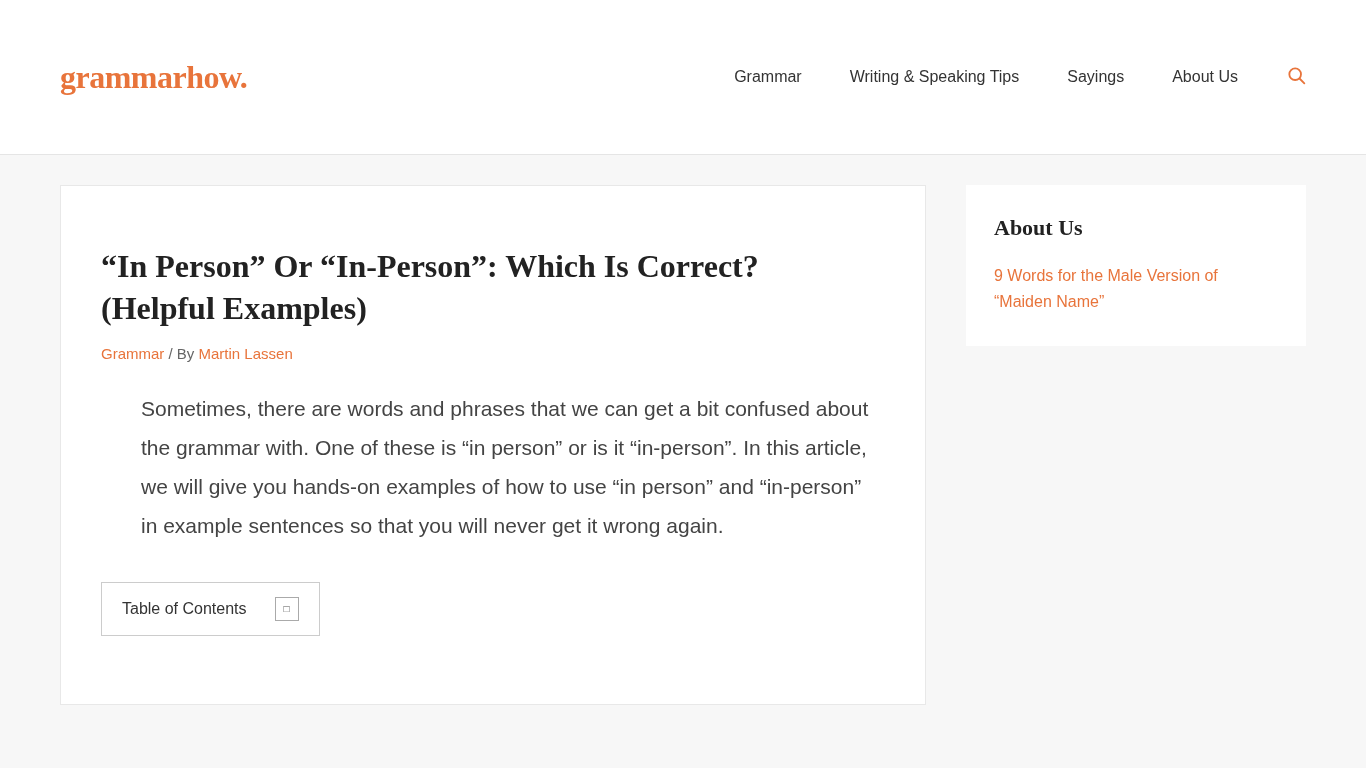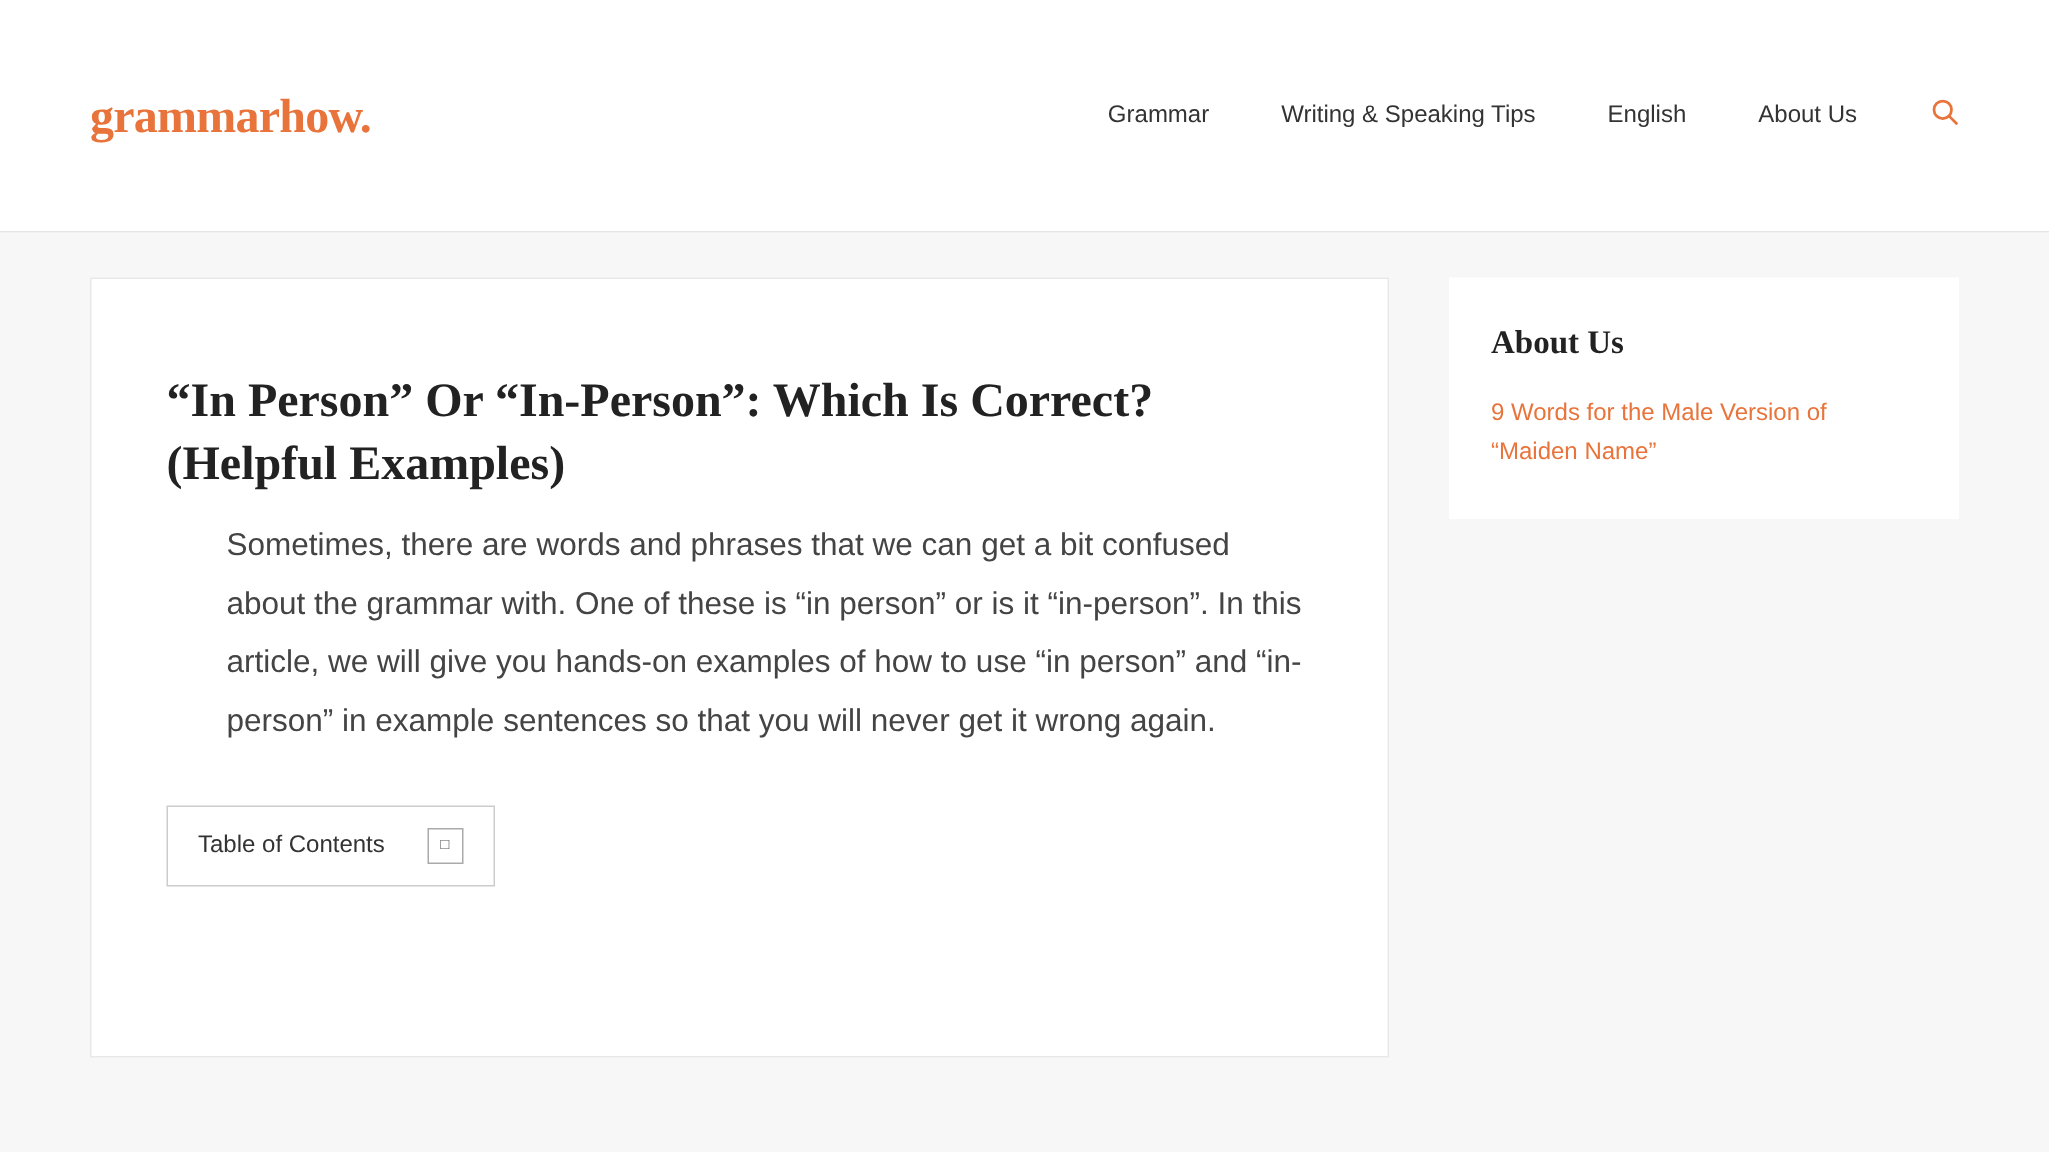--- a/index.html
+++ b/index.html
@@ -67,21 +67,21 @@
       max-width: 1366px;
       padding: 30px 60px;
       display: flex;
       gap: 40px;
     }
 
     
     .article-area {
       flex: 1;
       background: #fff;
-      padding: 60px 50px 40px 50px;
+      padding: 60px 50px 40px 40px;
       min-height: 520px;
       border: 1px solid #e8e8e8;
     }
 
     .article-title {
       font-size: 32px;
       font-weight: 700;
       color: #222;
       line-height: 1.3;
       margin-bottom: 16px;
@@ -197,36 +197,41 @@
 </head>
 <body>
 
 <header class="header">
   <div class="logo">
     <span>grammarhow</span><span style="color:#e8743b;">.</span>
   </div>
   <nav class="nav">
     <a class="nav-link">Grammar</a>
     <a class="nav-link">Writing &amp; Speaking Tips</a>
-    <a class="nav-link">English</a>
+    <a class="nav-link">Sayings</a>
     <a class="nav-link">About Us</a>
     <button class="search-icon-btn">
       <svg width="20" height="20" viewBox="0 0 24 24" fill="none" stroke="#e8743b" stroke-width="2.2" stroke-linecap="round" stroke-linejoin="round">
         <circle cx="11" cy="11" r="7"></circle>
         <line x1="16.5" y1="16.5" x2="22" y2="22"></line>
       </svg>
     </button>
   </nav>
 </header>
 
 <div class="main-container">
 
   <main class="article-area">
     <h1 class="article-title">“In Person” Or “In-Person”: Which Is Correct? (Helpful Examples)</h1>
 
+    <div class="article-meta">
+      <a class="meta-category">Grammar</a>
+      <span class="meta-separator"> / By </span>
+      <a class="meta-author">Martin Lassen</a>
+    </div>
 
     <p class="article-intro">Sometimes, there are words and phrases that we can get a bit confused about the grammar with. One of these is “in person” or is it “in-person”. In this article, we will give you hands-on examples of how to use “in person” and “in-person” in example sentences so that you will never get it wrong again.</p>
 
     <div class="toc-box">
       <span class="toc-label">Table of Contents</span>
       <button class="toc-toggle-btn">
         <span>□</span>
       </button>
     </div>
   </main>

